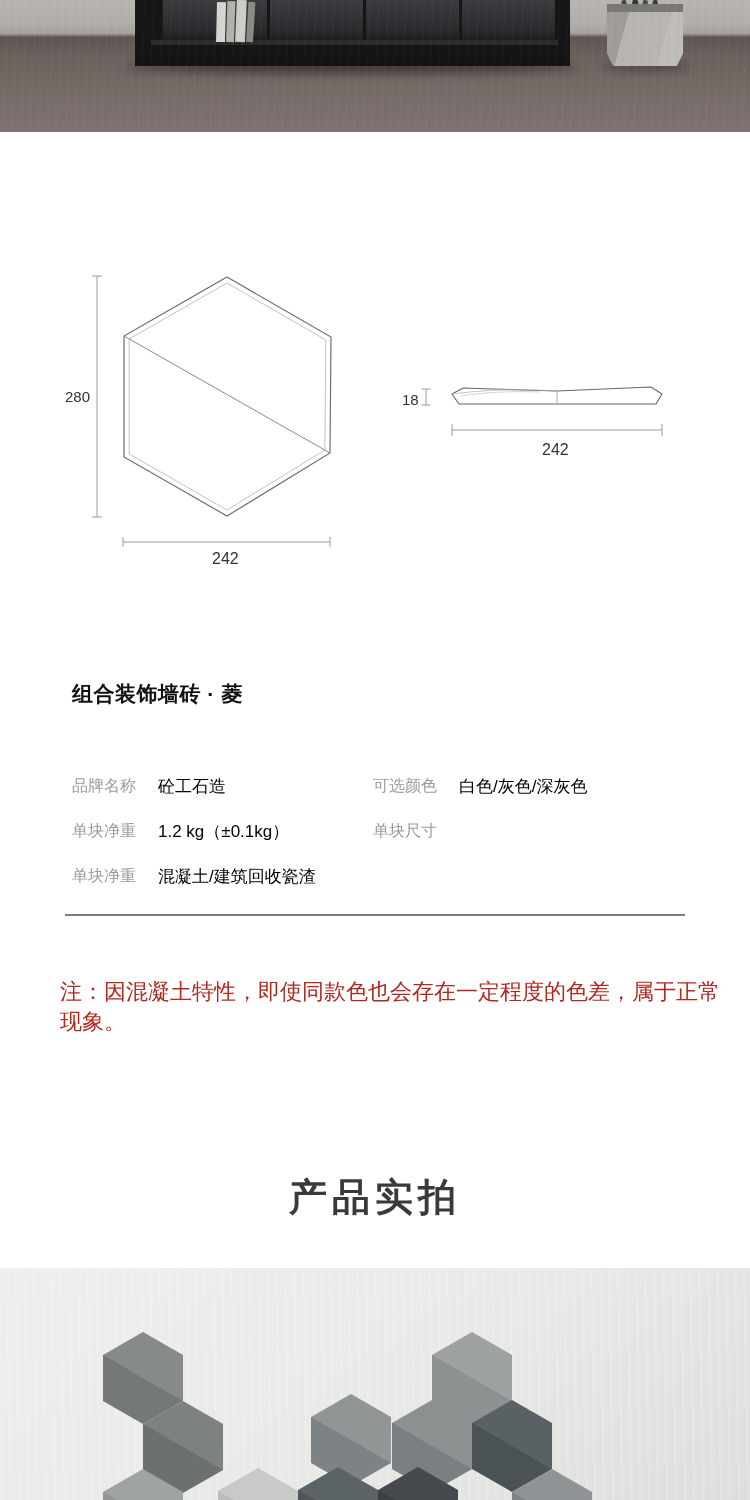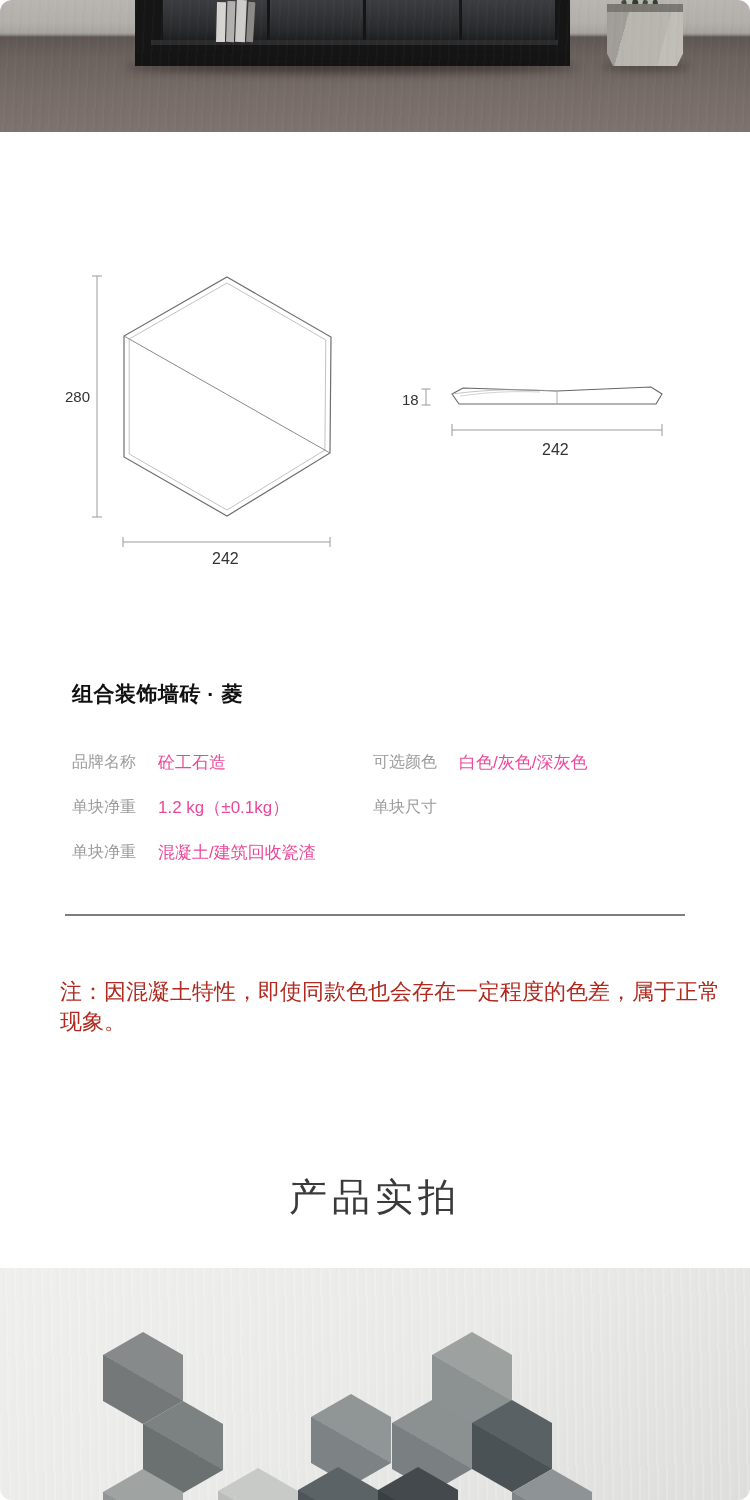--- a/index.html
+++ b/index.html
@@ -1,17 +1,17 @@
 <!DOCTYPE html>
 <html><head>
 <meta charset="utf-8">
 <style>
   html,body{margin:0;padding:0;background:#fff;}
   .page{position:relative;width:750px;height:1500px;background:#ffffff;overflow:hidden;
-        font-family:"Liberation Sans","DejaVu Sans",sans-serif;border-radius:12px;}
+        font-family:"Liberation Sans","DejaVu Sans",sans-serif;}
 
   
   .hero{position:absolute;left:0;top:0;width:750px;height:132px;overflow:hidden;
         background:linear-gradient(#b9b6b2 0px,#b3b0ac 22px,#a7a4a0 33px,#8c8683 35px,
                     #5f5754 37px,#6c625e 58px,#776c68 95px,#7e736f 132px);}
   .hero::after{content:"";position:absolute;inset:0;opacity:.35;
         background:repeating-linear-gradient(93deg,rgba(255,255,255,.05) 0 2px,rgba(0,0,0,.04) 2px 5px,transparent 5px 9px);}
   .shelf{position:absolute;left:135px;top:0;width:435px;height:66px;background:#151515;}
   .cubby{position:absolute;top:0;height:40px;background:linear-gradient(#3b3d40 0%,#2a2c2e 70%,#1d1f20 100%);}
   .board{position:absolute;top:40px;left:16px;right:12px;height:5px;background:#2b2b2b;}
@@ -25,28 +25,28 @@
         background:rgba(22,17,15,.55);filter:blur(5px);border-radius:50%;}
   .planter-shadow{position:absolute;left:602px;top:62px;width:88px;height:9px;
         background:rgba(30,24,22,.4);filter:blur(4px);border-radius:50%;}
 
   
   .diagram{position:absolute;}
   .diagram text{fill:#333;font-family:"Liberation Sans","DejaVu Sans",sans-serif;}
 
   
   .title{position:absolute;left:72px;top:666px;font-size:21px;font-weight:bold;color:#111;letter-spacing:.5px;}
-  .specs{position:absolute;left:72px;top:740px;width:624px;display:grid;grid-template-columns:301px 1fr;}
+  .specs{position:absolute;left:72px;top:764px;width:624px;display:grid;grid-template-columns:301px 1fr;}
   .spec{height:45px;display:flex;align-items:center;white-space:nowrap;}
   .spec-label{color:#9b9b9b;font-size:16px;width:64px;margin-right:22px;flex:none;}
-  .spec-value{color:#ec4899;font-size:17px;}
+  .spec-value{color:#000000;font-size:17px;}
   .divider{position:absolute;left:65px;top:914px;width:620px;height:2px;background:#7e7e7e;}
   .note{position:absolute;left:60px;top:955px;width:660px;font-size:22px;color:#b02a20;}
   .section-title{position:absolute;left:0;top:1143px;width:750px;text-align:center;
-        font-size:38px;line-height:1.2;color:#3a3a3a;letter-spacing:5px;font-weight:400;}
+        font-size:38px;line-height:1.2;color:#3a3a3a;letter-spacing:5px;font-weight:700;}
 
   
   .photo2{position:absolute;left:0;top:1268px;width:750px;height:232px;overflow:hidden;
         background:linear-gradient(145deg,#efefed 0%,#eaeae8 50%,#dededc 100%);}
   .photo2::before{content:"";position:absolute;inset:0;opacity:.3;
         background:repeating-linear-gradient(89deg,rgba(255,255,255,.5) 0 2px,transparent 2px 6px,rgba(0,0,0,.02) 6px 9px);}
   .tile{position:absolute;width:80px;height:92px;
         clip-path:polygon(50% 0,100% 25%,100% 75%,50% 100%,0 75%,0 25%);
         filter:drop-shadow(6px 8px 6px rgba(90,90,90,.38));}
 </style>

